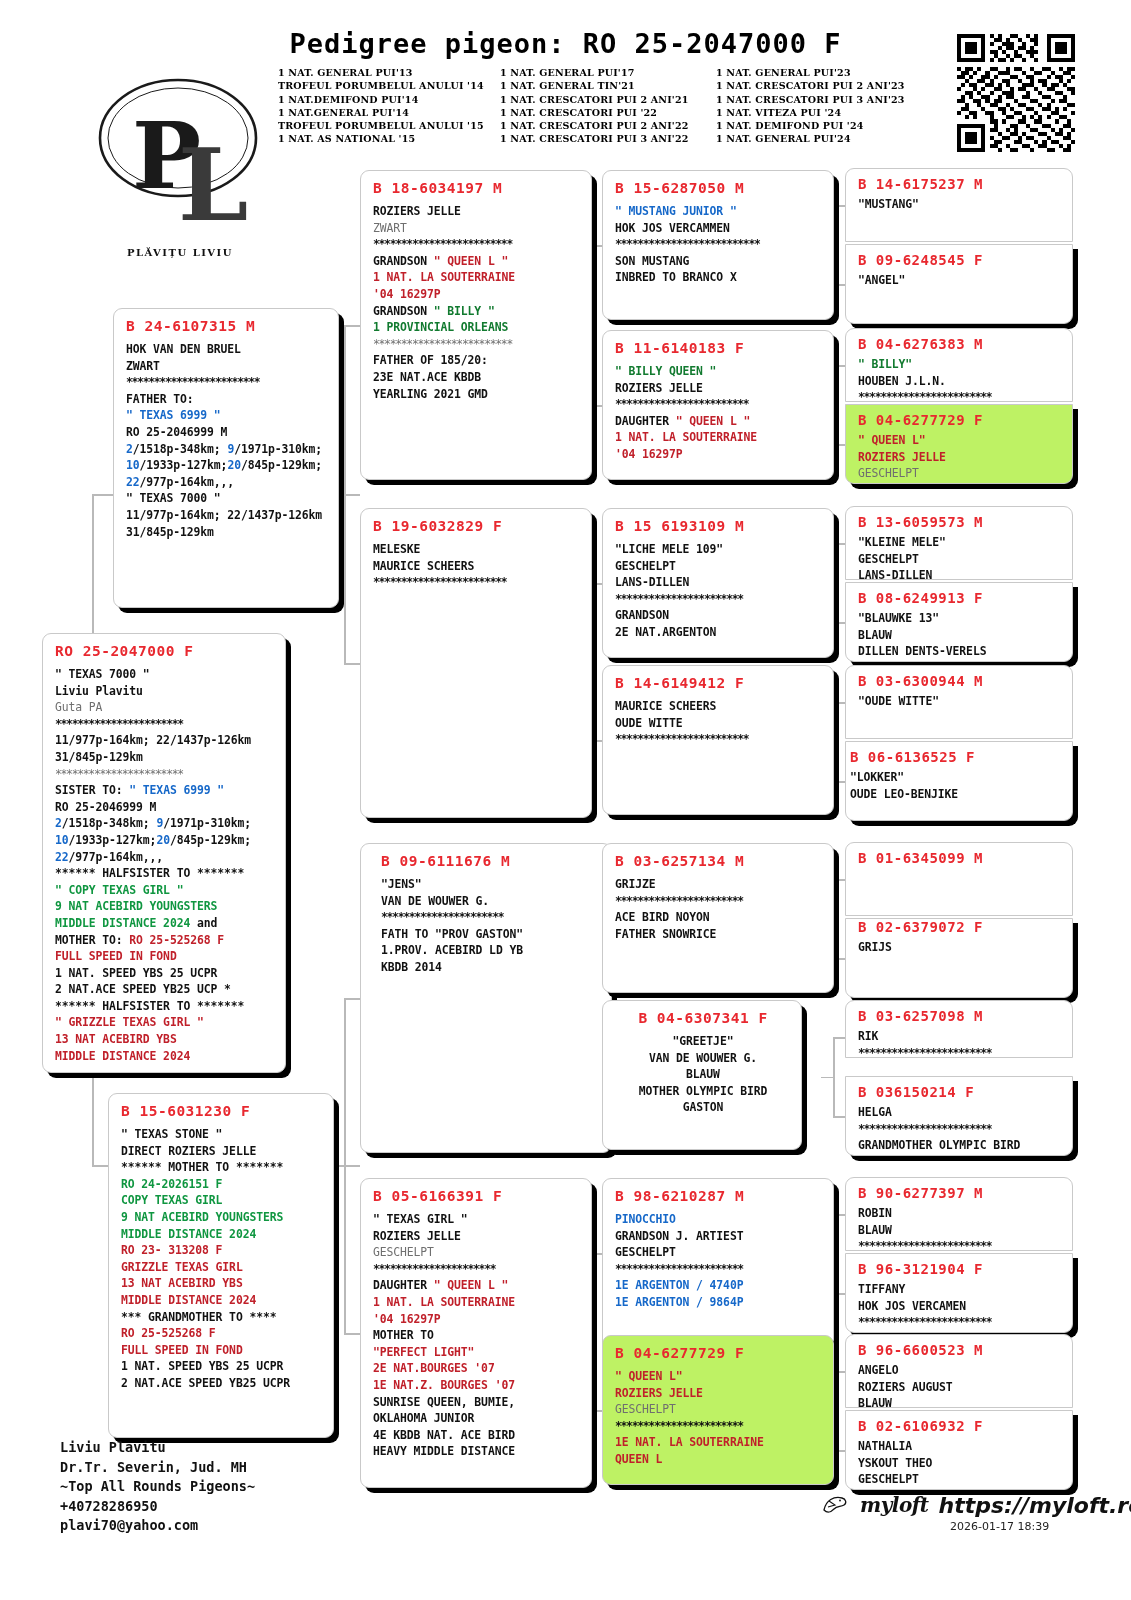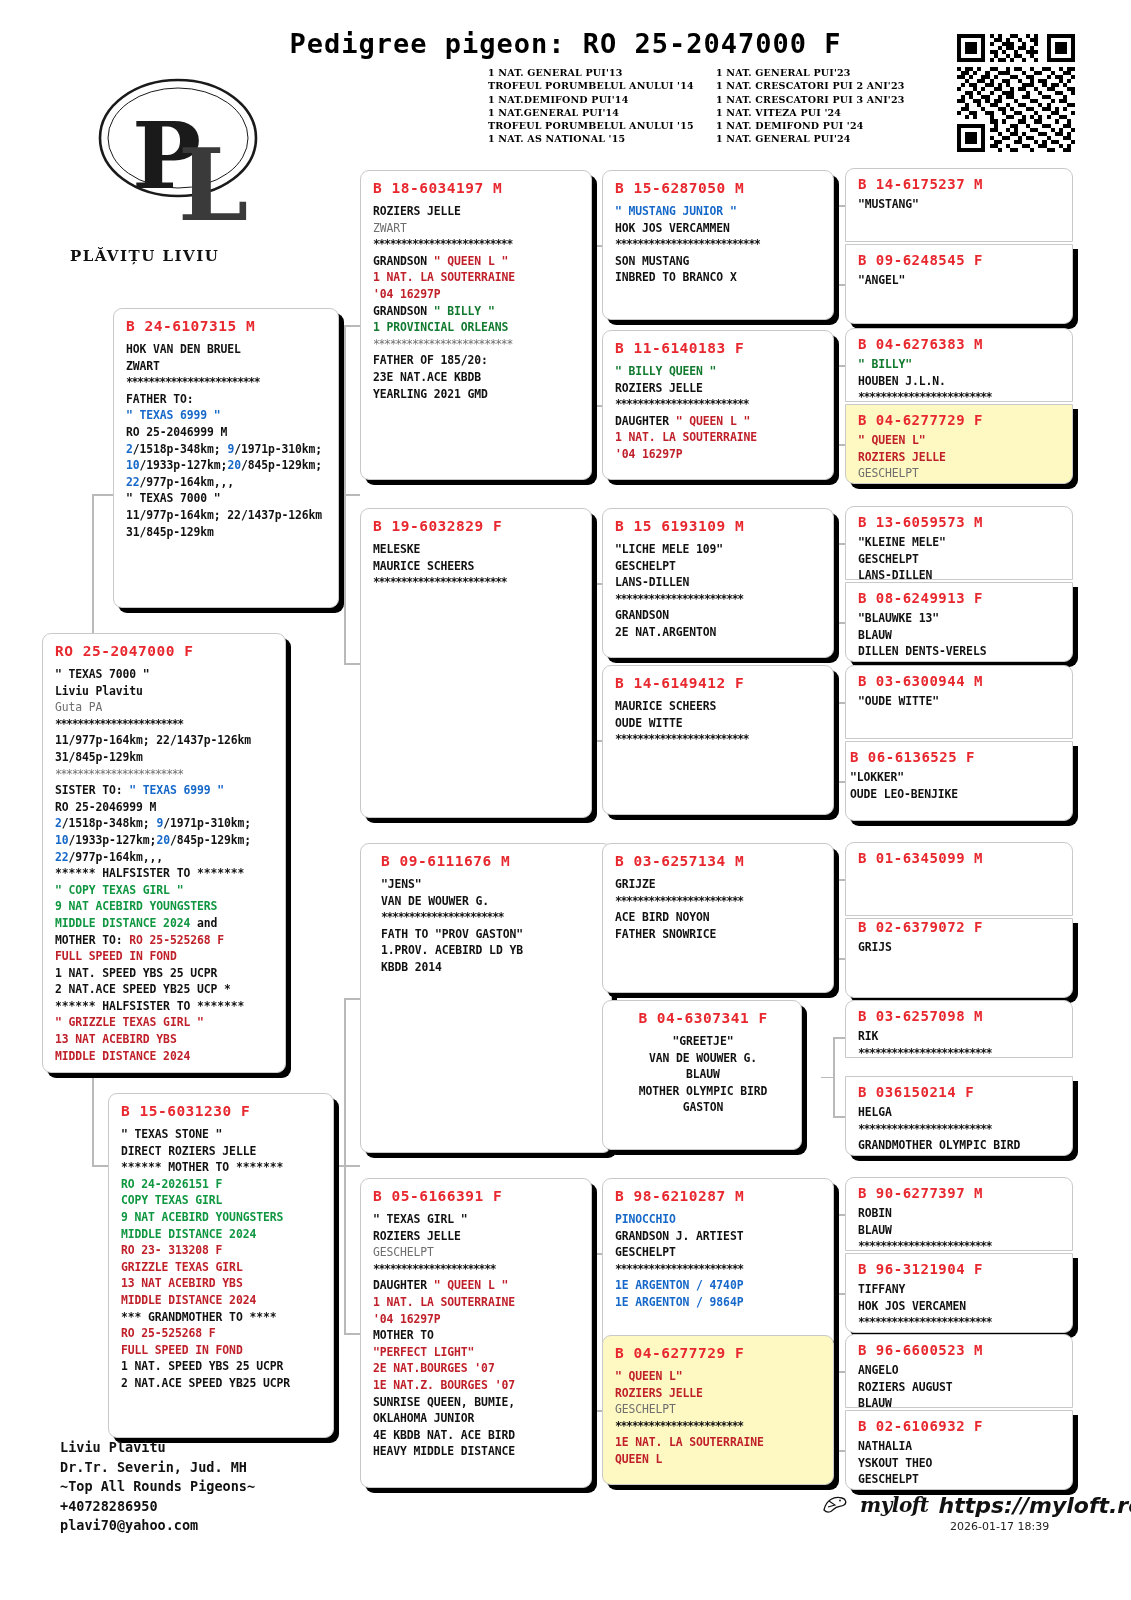--- a/index.html
+++ b/index.html
@@ -31,39 +31,39 @@
     font-family:"DejaVu Serif", serif;
     font-size:9.5px; font-weight:bold; color:#000;
     line-height:13.3px; white-space:nowrap;
     letter-spacing:.2px;
   }
 
   
   .logo { position:absolute; left:70px; top:60px; width:220px; height:200px; }
   .logo svg { display:block; }
   .logo-name {
-    position:absolute; left:70px; top:247px; width:220px; 
-    font-family:"DejaVu Serif", serif; font-size:15px; font-weight:bold;
+    position:absolute; left:70px; top:247px; width:220px; text-align:center;
+    font-family:"DejaVu Serif", serif; font-size:10px; font-weight:bold;
     color:#111; letter-spacing:1.5px;
   }
 
   
   .qr { position:absolute; left:957px; top:34px; width:118px; height:118px; }
 
   
   .card {
     position:absolute;
     background:#fff;
     border:1px solid #c9c9c9;
     border-radius:9px;
     box-shadow:5px 5px 0 0 #000;
     overflow:hidden;
     padding:9px 10px 5px 12px;
   }
-  .card.pink { background:#fef9c3; }
+  .card.pink { background:#bef264; }
   .ring {
     font-family:"DejaVu Sans Mono", monospace;
     font-size:14.5px; font-weight:bold; color:#e8282f;
     letter-spacing:.5px; white-space:nowrap;
     margin-bottom:7px;
   }
   .ring.sm { font-size:14px; margin-bottom:4px;}
   .ln {
     font-family:"DejaVu Sans Mono", monospace;
     font-size:11.4px; font-weight:bold; color:#111;
@@ -108,20 +108,28 @@
   <div class="title">Pedigree pigeon: RO 25-2047000 F</div>
 
   <div class="achv" id="achv-root">
       <div class="achv-col">
         <div class="achv-line">1 NAT. GENERAL PUI'13</div>
         <div class="achv-line">TROFEUL PORUMBELUL ANULUI '14</div>
         <div class="achv-line">1 NAT.DEMIFOND PUI'14</div>
         <div class="achv-line">1 NAT.GENERAL PUI'14</div>
         <div class="achv-line">TROFEUL PORUMBELUL ANULUI '15</div>
         <div class="achv-line">1 NAT. AS NATIONAL '15</div>
+      </div>
+      <div class="achv-col">
+        <div class="achv-line">1 NAT. GENERAL PUI'17</div>
+        <div class="achv-line">1 NAT. GENERAL TIN'21</div>
+        <div class="achv-line">1 NAT. CRESCATORI PUI 2 ANI'21</div>
+        <div class="achv-line">1 NAT. CRESCATORI PUI '22</div>
+        <div class="achv-line">1 NAT. CRESCATORI PUI 2 ANI'22</div>
+        <div class="achv-line">1 NAT. CRESCATORI PUI 3 ANI'22</div>
       </div>
       <div class="achv-col">
         <div class="achv-line">1 NAT. GENERAL PUI'23</div>
         <div class="achv-line">1 NAT. CRESCATORI PUI 2 ANI'23</div>
         <div class="achv-line">1 NAT. CRESCATORI PUI 3 ANI'23</div>
         <div class="achv-line">1 NAT. VITEZA PUI '24</div>
         <div class="achv-line">1 NAT. DEMIFOND PUI '24</div>
         <div class="achv-line">1 NAT. GENERAL PUI'24</div>
       </div>
     </div>

